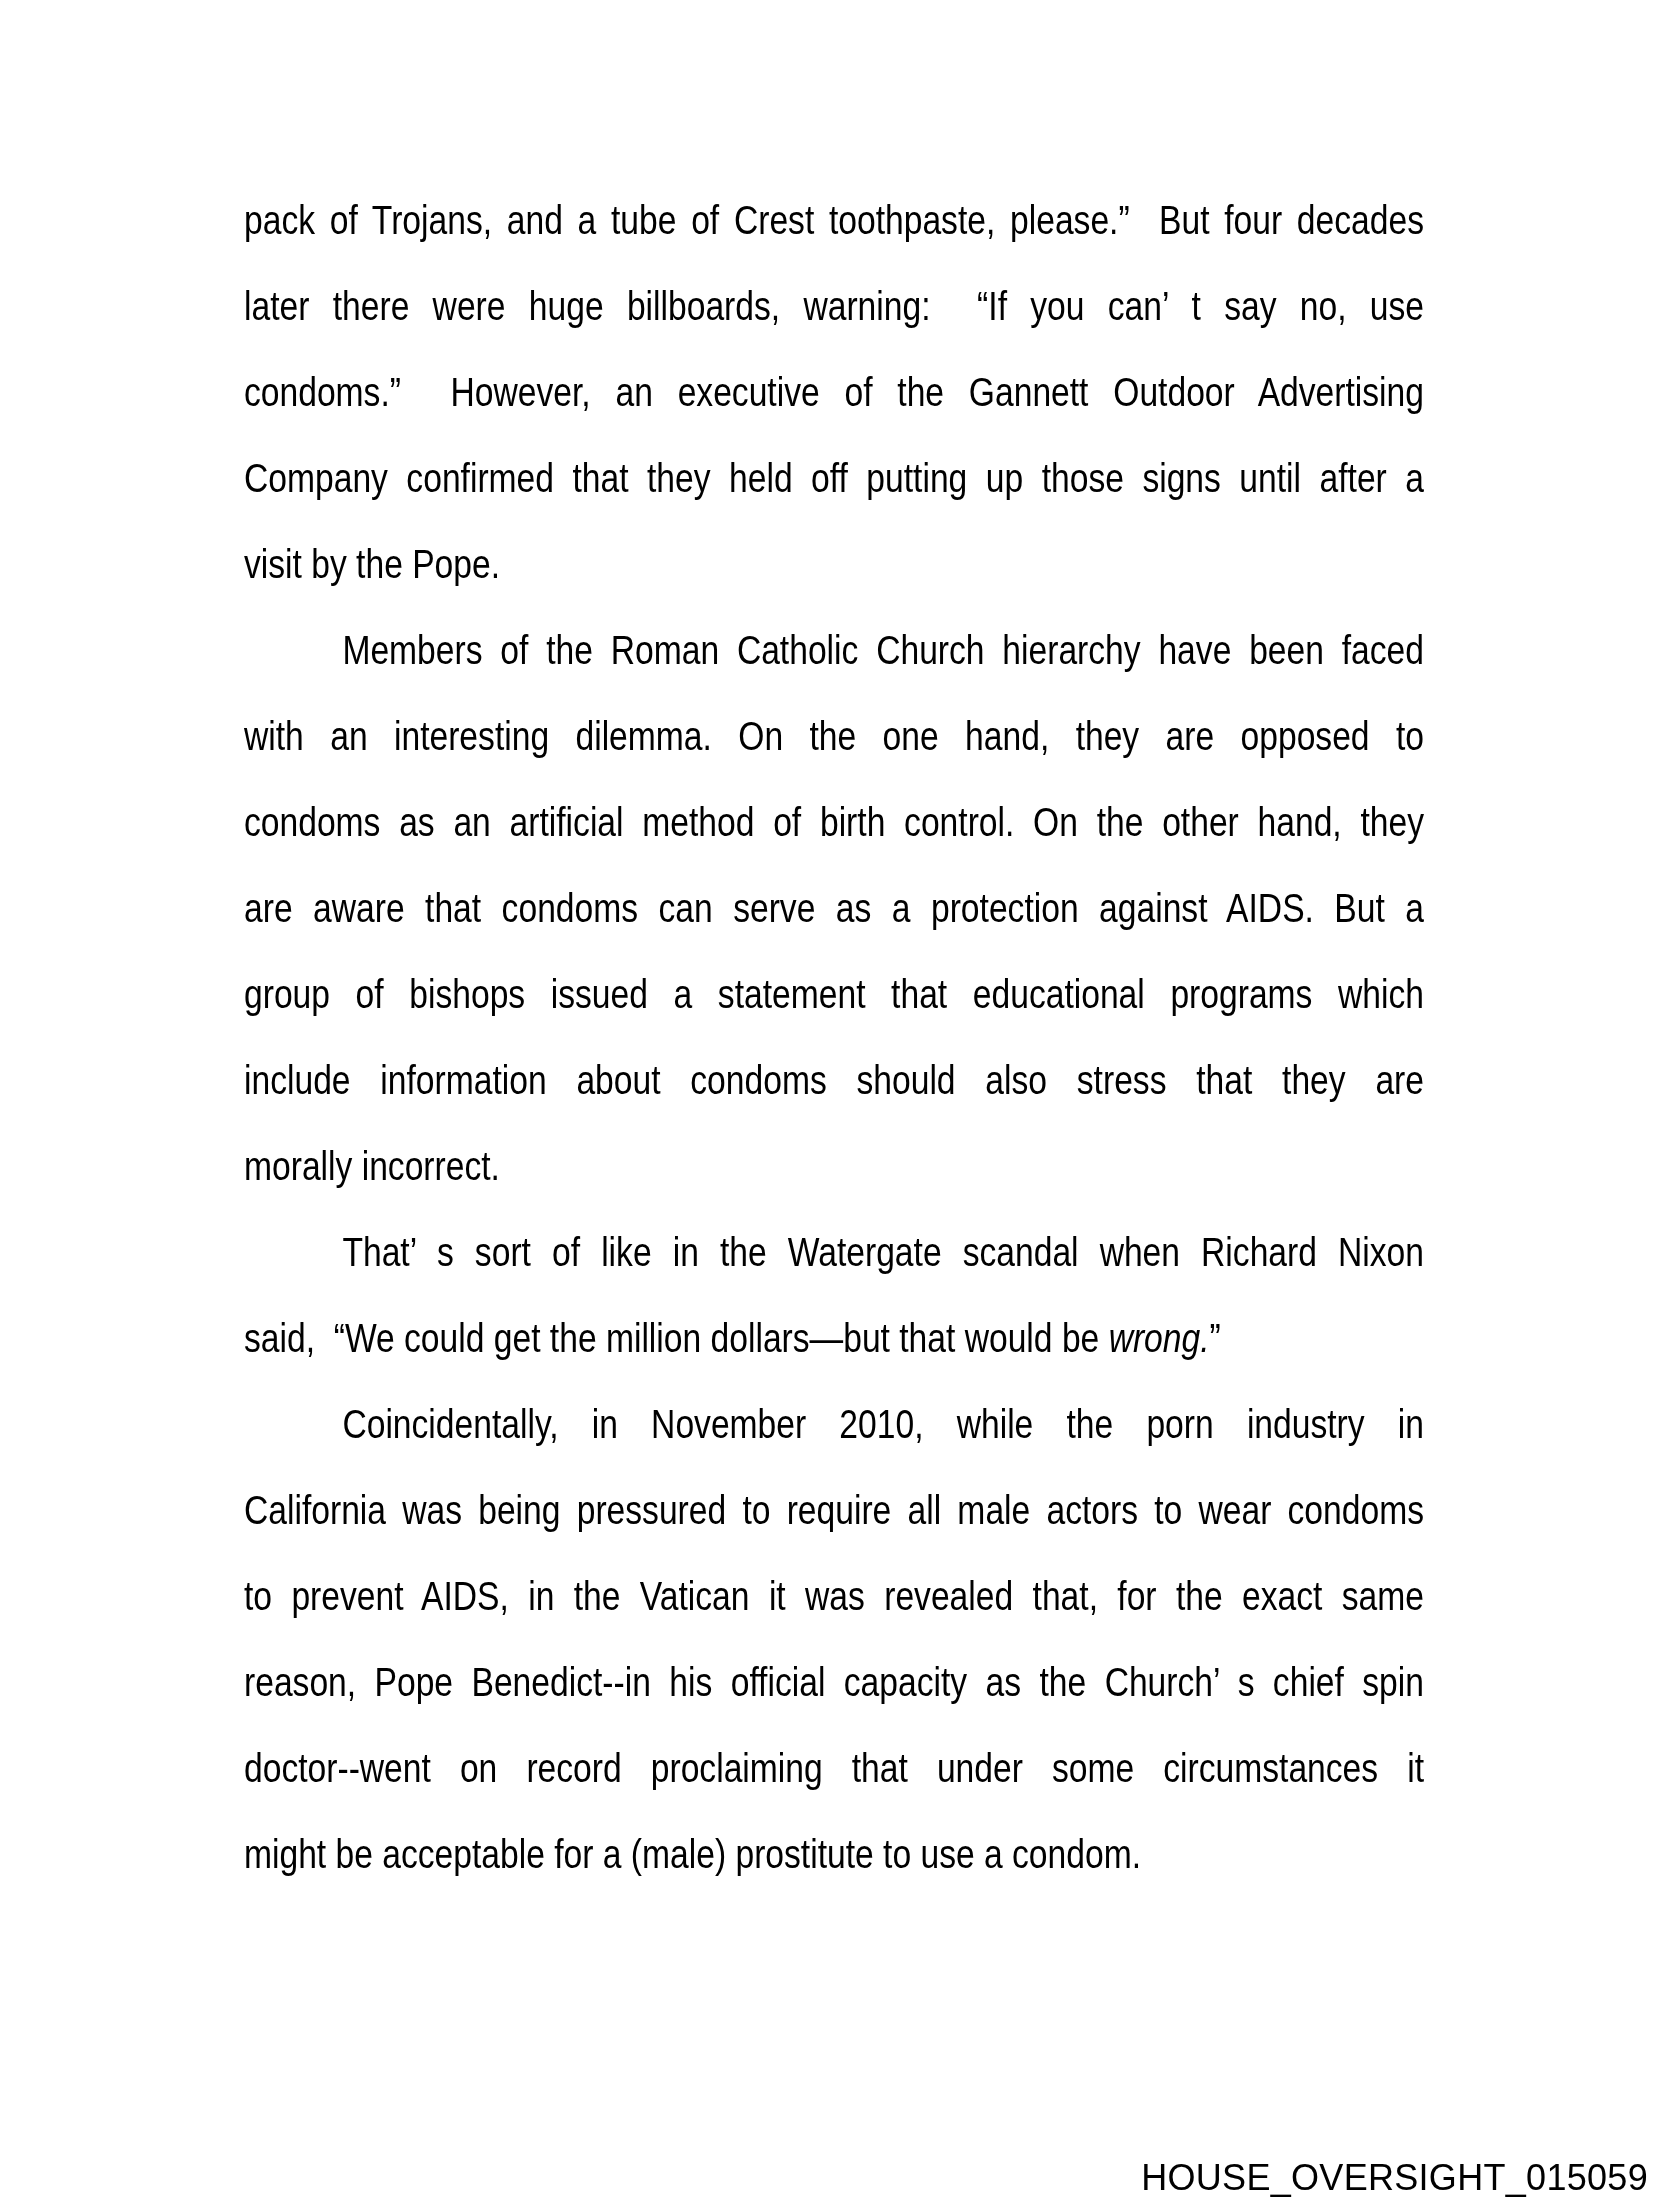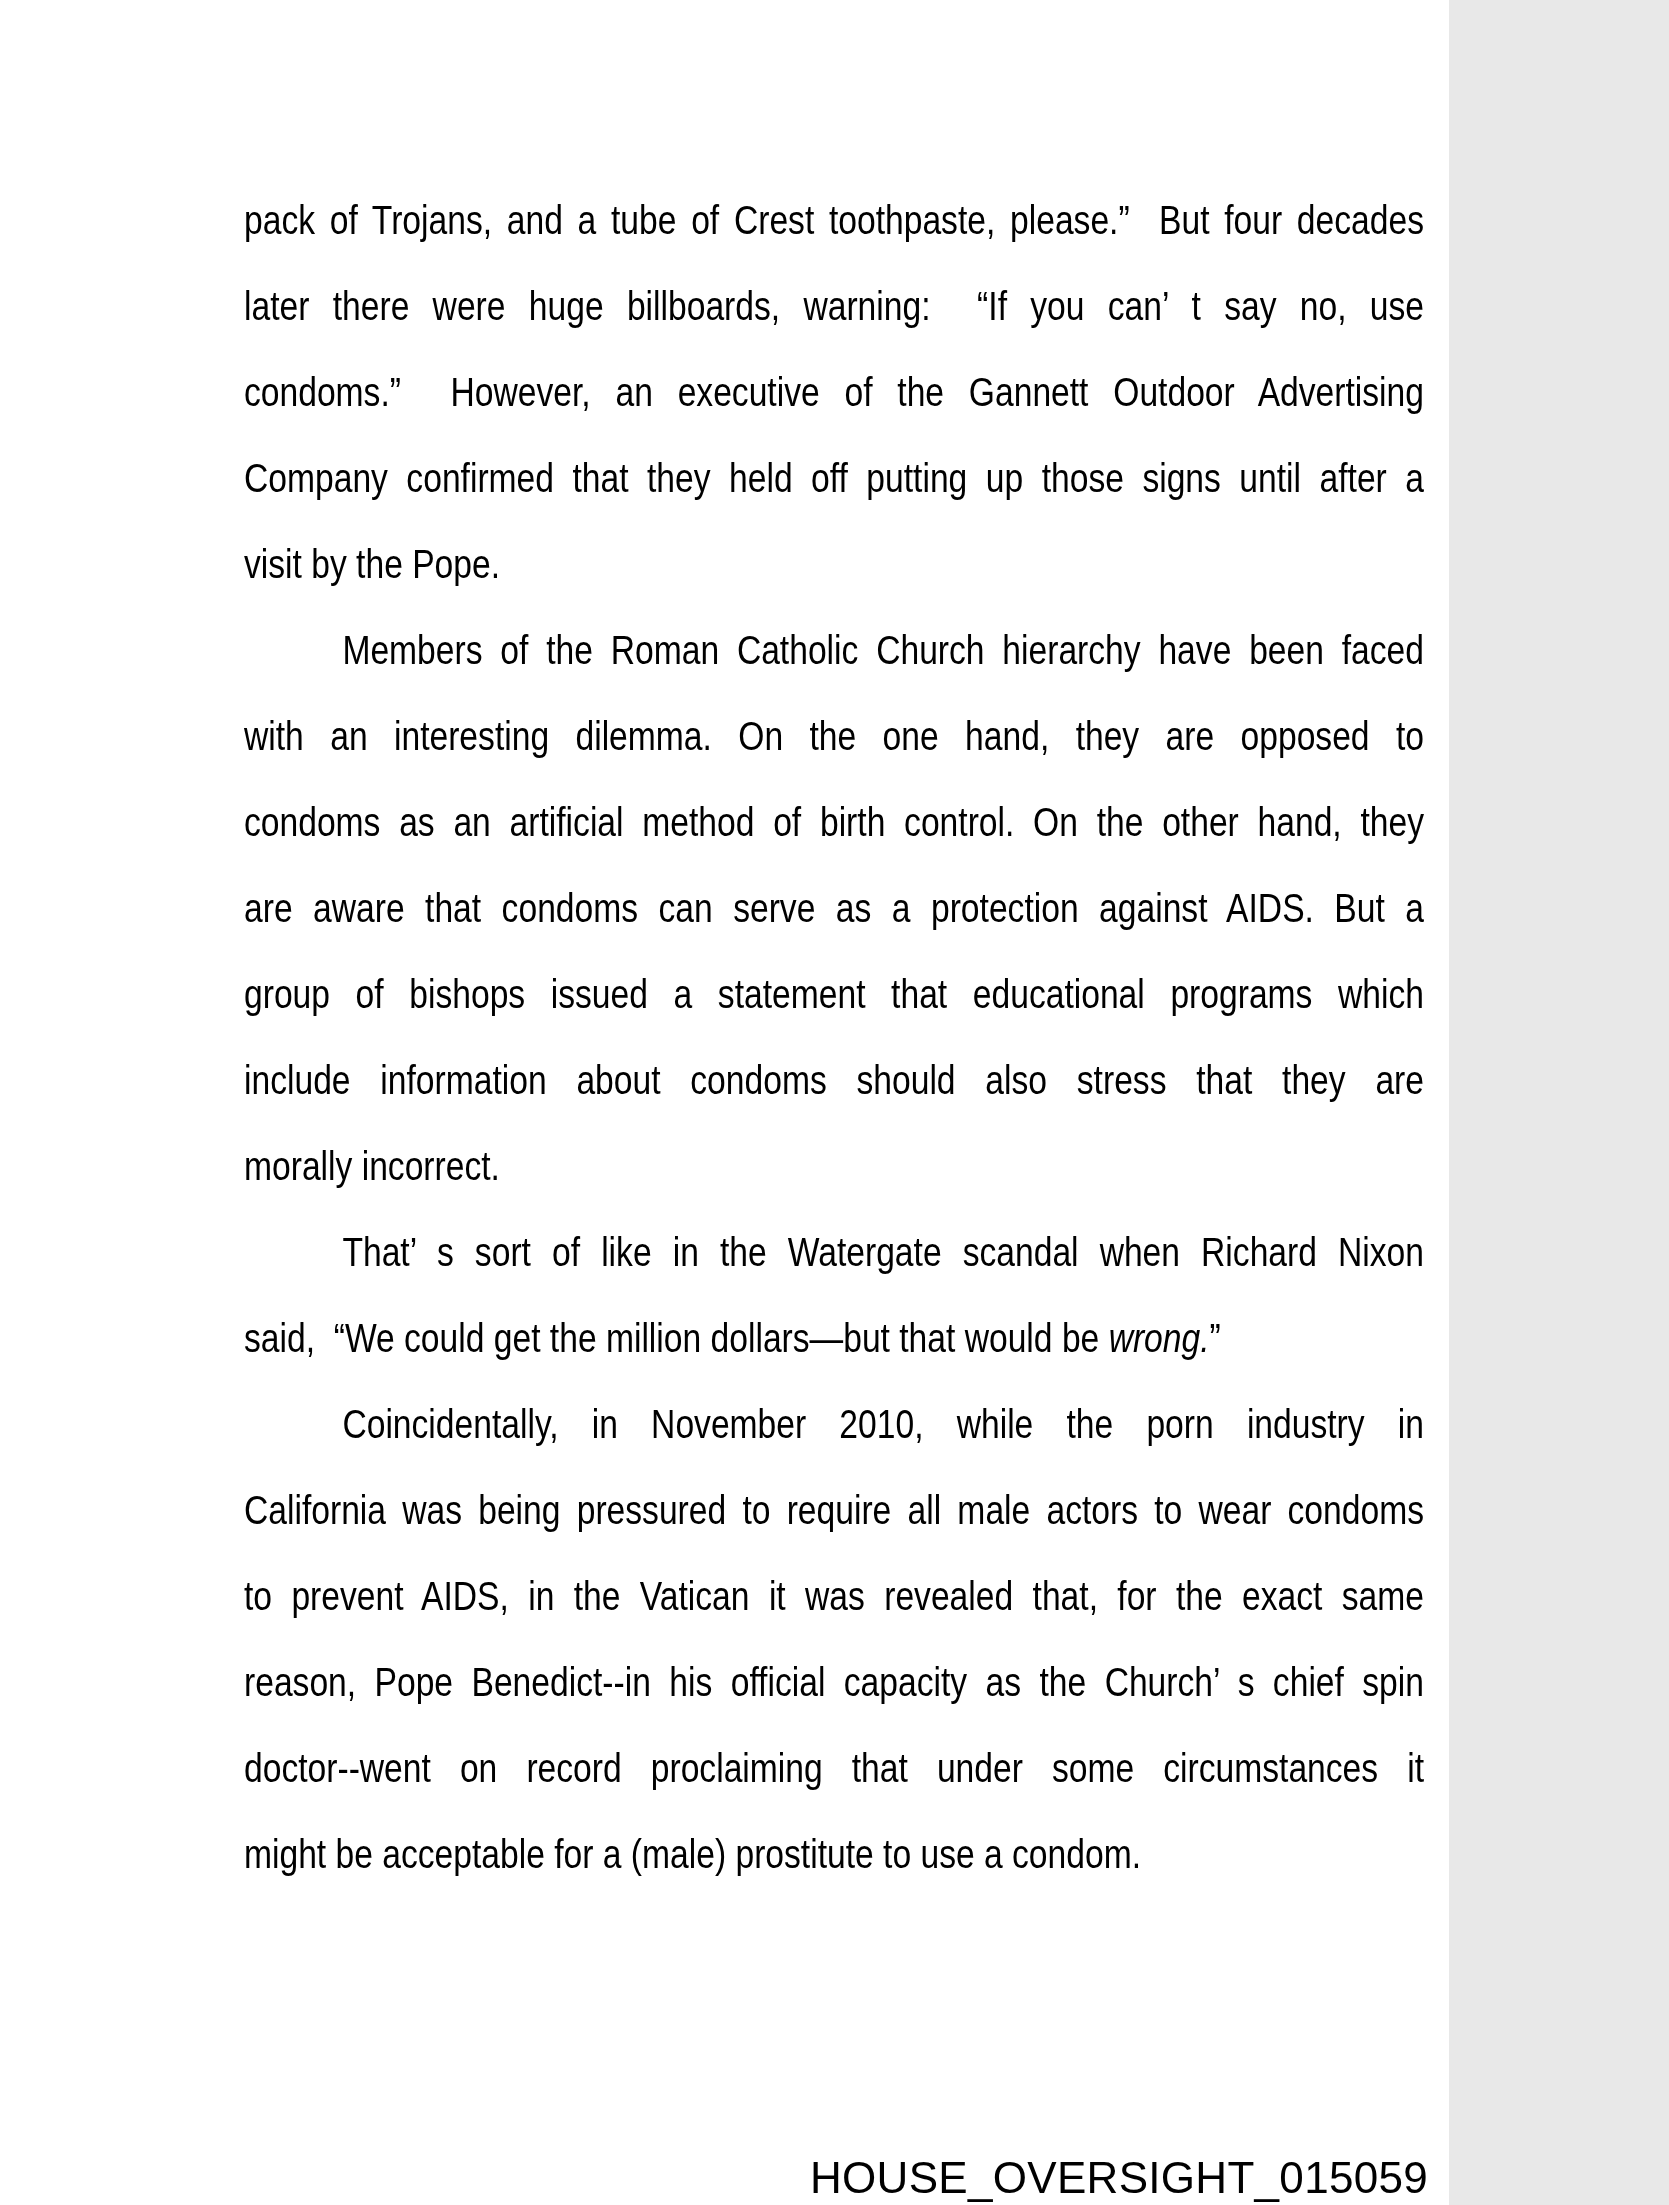--- a/index.html
+++ b/index.html
@@ -1,18 +1,18 @@
 <!DOCTYPE html>
 <html style="font-size:10.5px"><head>
 <meta charset="utf-8">
 <style>
   html, body { margin: 0; padding: 0; background: #e8e8e8; }
   .page {
     position: relative;
-    width: 1449px;
+    width: 1669px;
     height: 2205px;
     background: #ffffff;
     overflow: hidden;
     font-family: "Liberation Sans", "DejaVu Sans", sans-serif;
     color: #000000;
   }
   .text-block {
     position: absolute;
     left: 244px;
     top: 177px;
@@ -31,21 +31,21 @@
     text-align-last: left;       
   }
   .line.indent {
     text-indent: 120px;          
   }
   .seg-italic { font-style: italic; }
   .footer-bates {
     position: absolute;
     top: 2157px;
     right: 21px;
-    font-size: 44px;
+    font-size: 36px;
     line-height: 41px;
     letter-spacing: 0.3px;
     color: #000000;
   }
 </style>
 </head>
 <body>
 
 <div class="page">
   <div class="text-block">

